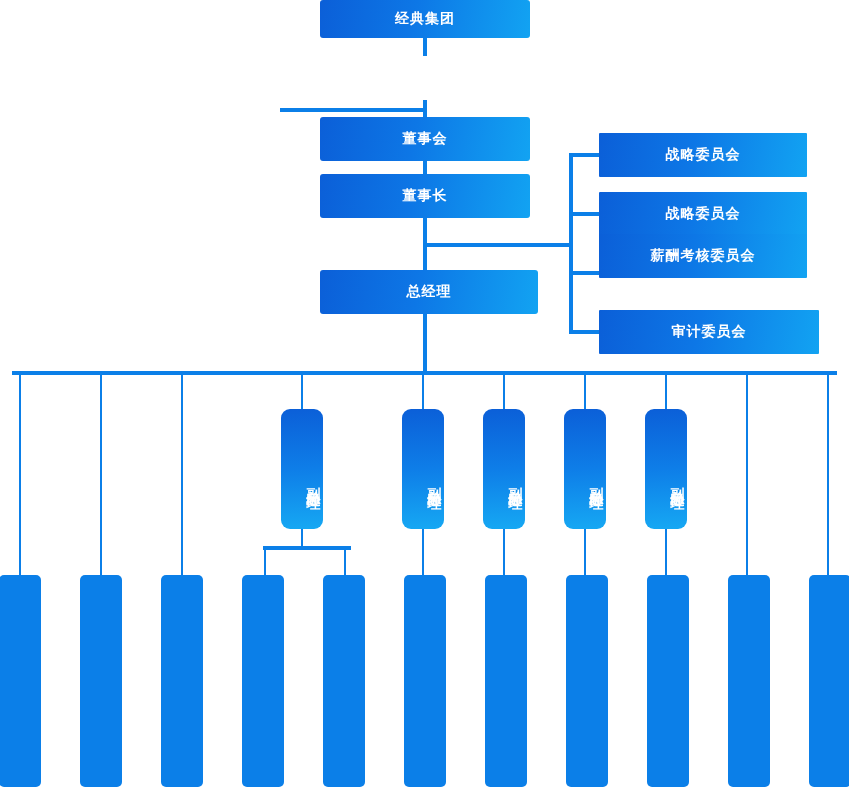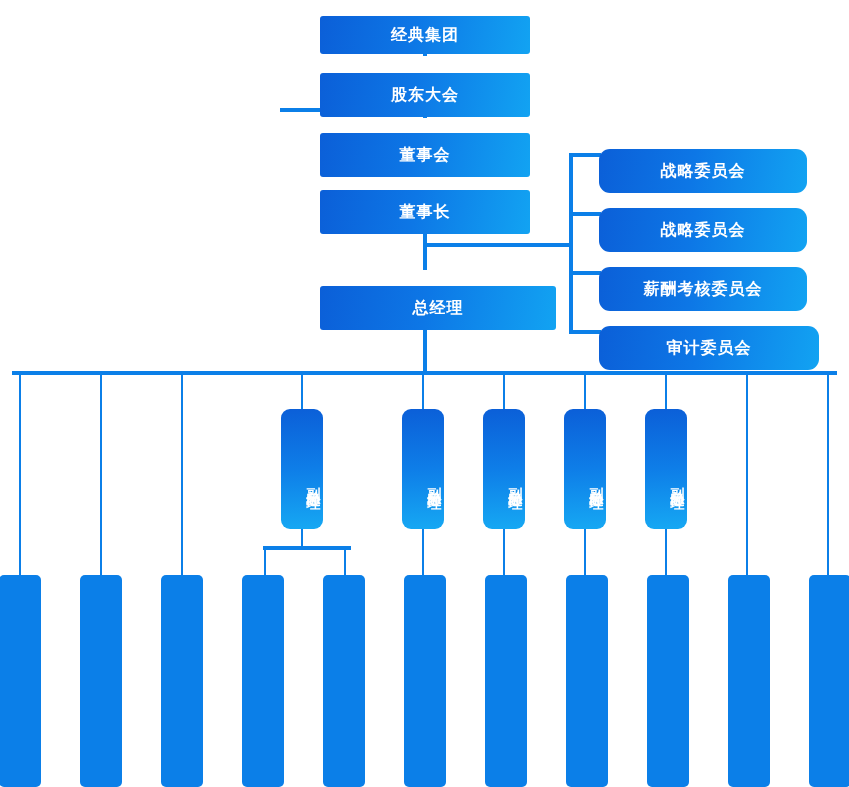--- a/index.html
+++ b/index.html
@@ -30,24 +30,23 @@
     justify-content:center;
     color:#ffffff;
     font-weight:bold;
     letter-spacing:1px;
     box-sizing:border-box;
     z-index:3;
   }
   .node-h{
     background:linear-gradient(100deg,#0b5fd8 0%,#0d77e6 45%,#12a3f2 100%);
     border-radius:3px;
-    font-size:16px;
-    margin-top:16px;
+    font-size:14px;
   }
-  .node-h.rounded{border-radius:11px;}
+  .node-h.rounded{border-radius:1px;}
   .node-v{
     background:linear-gradient(178deg,#0b5fd8 0%,#0e7ee8 50%,#16a8f3 100%);
     border-radius:9px;
     font-size:14px;
     writing-mode:vertical-rl;
     text-orientation:upright;
     letter-spacing:3px;
     padding-top:26px;
     align-items:flex-start;
   }
@@ -105,29 +104,28 @@
   <div class="conn conn-h" style="left:263px;top:546px;width:88px;"></div>
   <div class="conn conn-v thin" style="left:264px;top:548px;height:28px;"></div>
   <div class="conn conn-v thin" style="left:344px;top:548px;height:28px;"></div>
 
   <div class="conn conn-v thin" style="left:422px;top:528px;height:48px;"></div>
   <div class="conn conn-v thin" style="left:503px;top:528px;height:48px;"></div>
   <div class="conn conn-v thin" style="left:584px;top:528px;height:48px;"></div>
   <div class="conn conn-v thin" style="left:665px;top:528px;height:48px;"></div>
 
   <div class="node node-h" style="left:320px;top:0px;width:210px;height:38px;">经典集团</div>
-  <div class="node node-h" style="left:320px;top:57px;width:210px;height:44px;">股东大会</div>
   <div class="node node-h" style="left:320px;top:117px;width:210px;height:44px;">董事会</div>
   <div class="node node-h" style="left:320px;top:174px;width:210px;height:44px;">董事长</div>
-  <div class="node node-h" style="left:320px;top:270px;width:236px;height:44px;">总经理</div>
+  <div class="node node-h" style="left:320px;top:270px;width:218px;height:44px;">总经理</div>
 
 
   <div class="node node-h rounded" style="left:599px;top:133px;width:208px;height:44px;">战略委员会</div>
   <div class="node node-h rounded" style="left:599px;top:192px;width:208px;height:44px;">战略委员会</div>
-  <div class="node node-h rounded" style="left:599px;top:251px;width:208px;height:44px;">薪酬考核委员会</div>
+  <div class="node node-h rounded" style="left:599px;top:234px;width:208px;height:44px;">薪酬考核委员会</div>
   <div class="node node-h rounded" style="left:599px;top:310px;width:220px;height:44px;">审计委员会</div>
 
   <div class="node node-v" style="left:281px;top:409px;width:42px;height:120px;">副总经理</div>
   <div class="node node-v" style="left:402px;top:409px;width:42px;height:120px;">副总经理</div>
   <div class="node node-v" style="left:483px;top:409px;width:42px;height:120px;">副总经理</div>
   <div class="node node-v" style="left:564px;top:409px;width:42px;height:120px;">副总经理</div>
   <div class="node node-v" style="left:645px;top:409px;width:42px;height:120px;">副总经理</div>
 
   <div class="node node-leaf" style="left:-1px;top:575px;width:42px;height:212px;"></div>
   <div class="node node-leaf" style="left:80px;top:575px;width:42px;height:212px;"></div>

